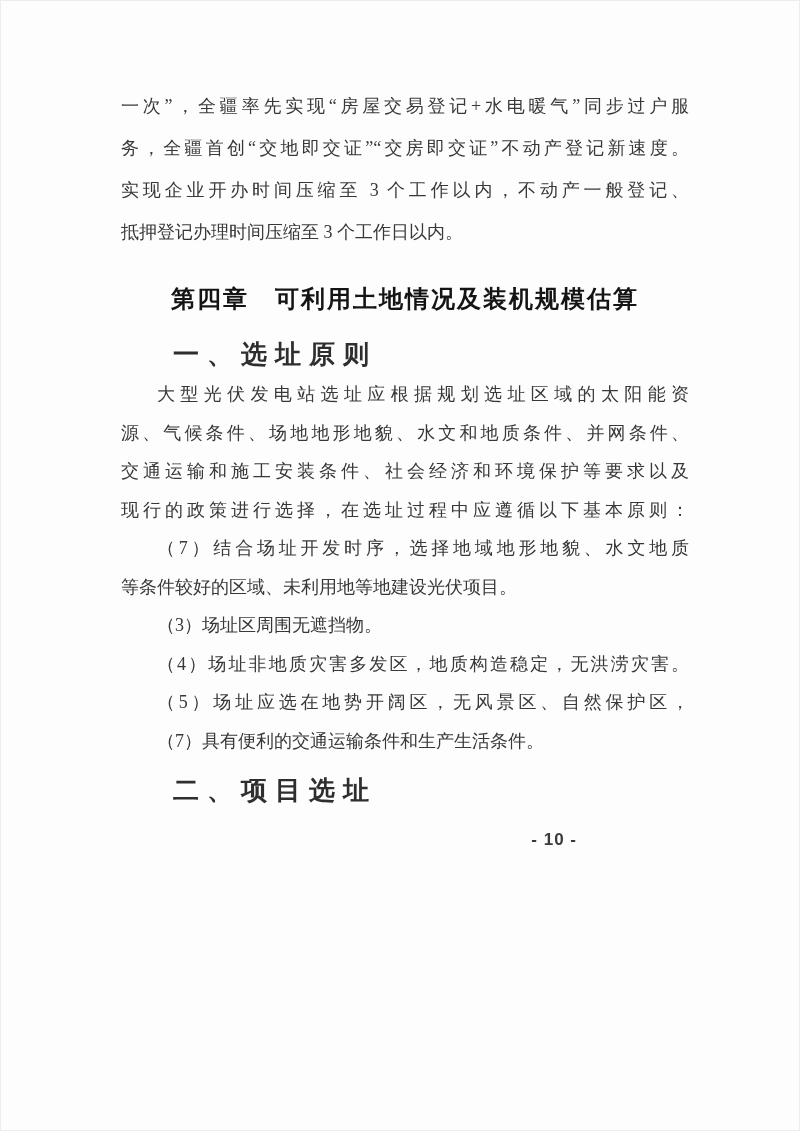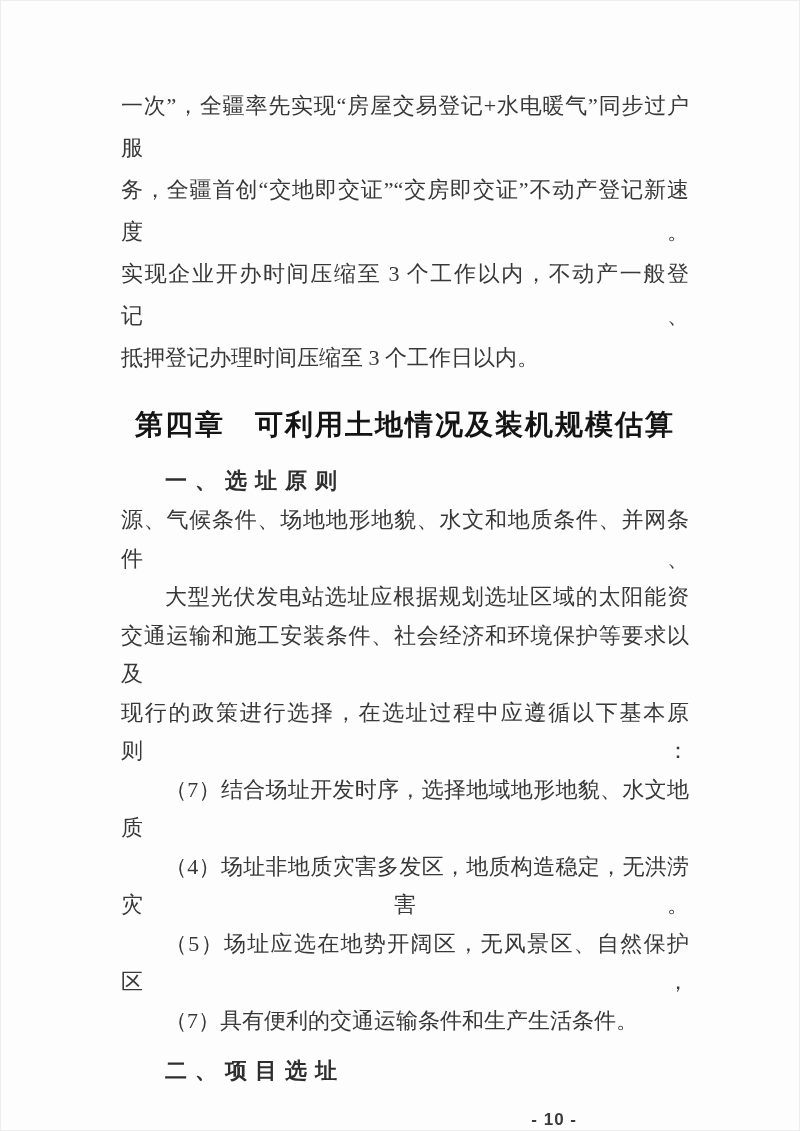--- a/index.html
+++ b/index.html
@@ -17,21 +17,21 @@
     overflow: hidden;
     font-family: "Liberation Serif", "DejaVu Serif", serif;
     color: #383838;
   }
   .content {
     box-sizing: border-box;
     width: 100%;
     padding: 84px 110px 0 120px;
   }
   .line {
-    font-size: 22px;
+    font-size: 18px;
     letter-spacing: 0;
     white-space: nowrap;
     overflow: visible;
   }
   .par1 .line {
     line-height: 42px;
   }
   .bodyline {
     line-height: 38.5px;
   }
@@ -41,30 +41,30 @@
     text-align-last: justify;
   }
   .indent {
     text-indent: 2em;
   }
   .chapter {
     margin: 26px 0 0 0;
     padding: 0;
     line-height: 40px;
     font-family: "Liberation Sans", "DejaVu Sans", sans-serif;
-    font-size: 28px;
+    font-size: 24px;
     font-weight: 700;
     letter-spacing: 2px;
     text-align: center;
     color: #141414;
   }
   .subheading {
     margin-top: 16px;
     line-height: 40px;
-    font-size: 22px;
+    font-size: 26px;
     font-weight: 700;
     letter-spacing: 8px;
     text-indent: 2em;
     color: #2e2e2e;
     font-family: "Liberation Serif", "DejaVu Serif", serif;
   }
   .subheading.s2 {
     margin-top: 12px;
     line-height: 38.5px;
   }
@@ -91,25 +91,27 @@
       <div class="line fill">务，全疆首创“交地即交证”“交房即交证”不动产登记新速度。</div>
       <div class="line fill">实现企业开办时间压缩至 3 个工作以内，不动产一般登记、</div>
       <div class="line">抵押登记办理时间压缩至 3 个工作日以内。</div>
     </div>
 
     <h1 class="chapter">第四章　可利用土地情况及装机规模估算</h1>
 
     <div class="subheading">一、选址原则</div>
 
     <div>
+      <div class="line bodyline indent fill">大型光伏发电站选址应根据规划选址区域的太阳能资</div>
       <div class="line bodyline fill">源、气候条件、场地地形地貌、水文和地质条件、并网条件、</div>
-      <div class="line bodyline indent fill">大型光伏发电站选址应根据规划选址区域的太阳能资</div>
       <div class="line bodyline fill">交通运输和施工安装条件、社会经济和环境保护等要求以及</div>
       <div class="line bodyline fill">现行的政策进行选择，在选址过程中应遵循以下基本原则：</div>
       <div class="line bodyline indent fill">（7）结合场址开发时序，选择地域地形地貌、水文地质</div>
+      <div class="line bodyline">等条件较好的区域、未利用地等地建设光伏项目。</div>
+      <div class="line bodyline indent">（3）场址区周围无遮挡物。</div>
       <div class="line bodyline indent fill">（4）场址非地质灾害多发区，地质构造稳定，无洪涝灾害。</div>
       <div class="line bodyline indent fill">（5）场址应选在地势开阔区，无风景区、自然保护区，</div>
       <div class="line bodyline indent">（7）具有便利的交通运输条件和生产生活条件。</div>
     </div>
 
     <div class="subheading s2">二、项目选址</div>
 
 
     <div class="pagenum">- 10 -</div>
 

